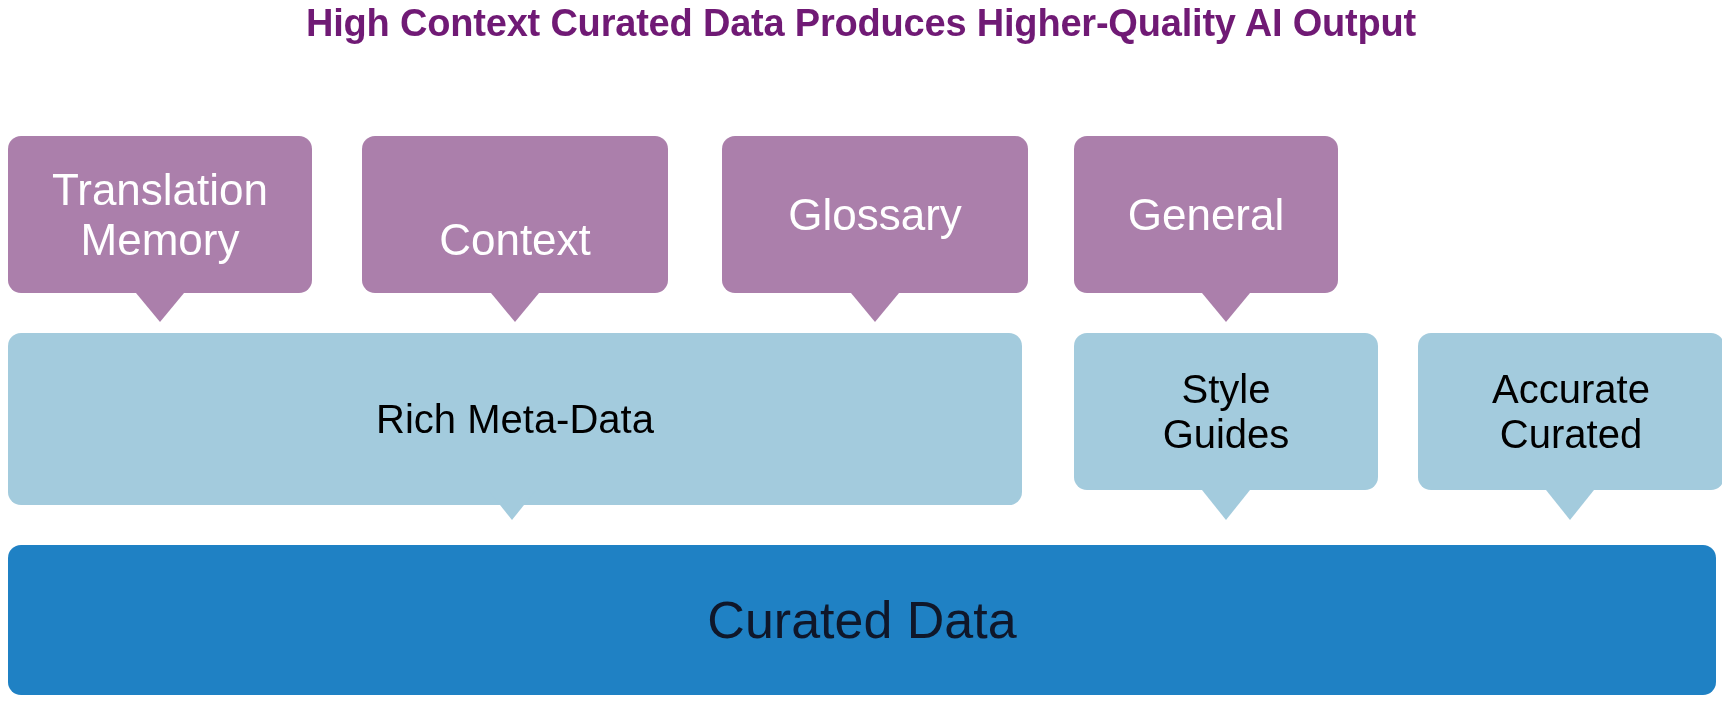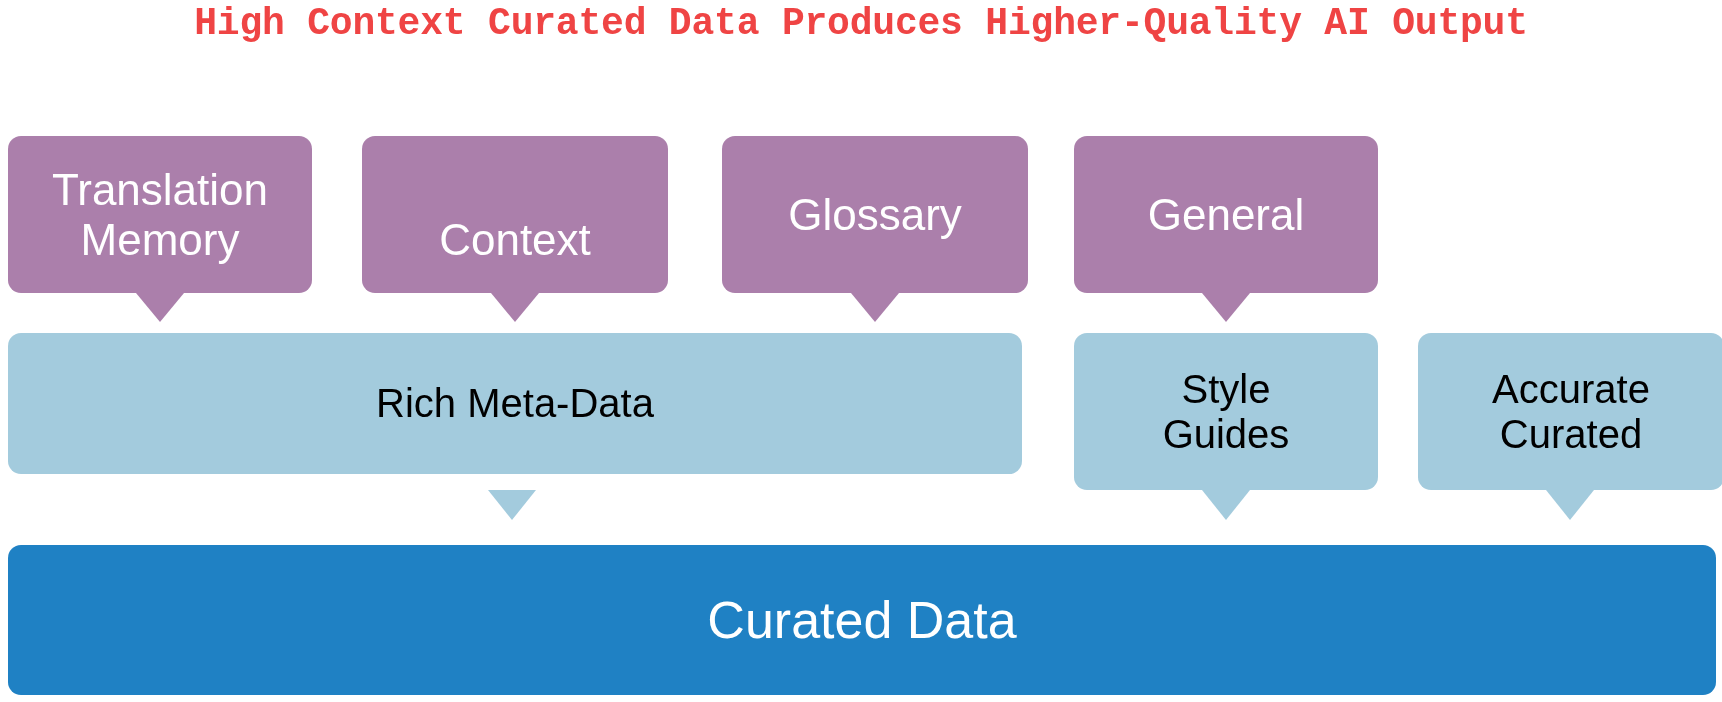--- a/index.html
+++ b/index.html
@@ -20,24 +20,23 @@
 
   
   #diagram-title {
     position: absolute;
     left: 0;
     top: 2px;
     width: 1722px;
     text-align: center;
     font-size: 38px;
     font-weight: bold;
-    color: #ef4444;
+    color: #701a75;
     letter-spacing: -0.2px;
     white-space: nowrap;
-    font-family: Liberation Mono, monospace;
   }
 
   
   .node {
     position: absolute;
     box-sizing: border-box;
     border-radius: 13px;
     display: flex;
     align-items: center;
     justify-content: center;
@@ -60,21 +59,21 @@
   }
   
   .node.lightblue {
     background: #a3cbdd;
     color: #000000;
     font-size: 40px;
   }
   
   .node.strongblue {
     background: #1f81c4;
-    color: #ffffff;
+    color: #0f172a;
     font-size: 52px;
   }
 
   
   .arrow {
     position: absolute;
     width: 0;
     height: 0;
     border-left-style: solid;
     border-right-style: solid;
@@ -100,26 +99,26 @@
   <div class="node purple" style="left:362px; top:136px; width:306px; height:157px;">
     <span class="node-label"><br><span>Context</span></span>
   </div>
   <div class="arrow purple-arrow" style="left:491px; top:293px; border-left-width:24px; border-right-width:24px; border-top-width:29px;"></div>
 
   <div class="node purple" style="left:722px; top:136px; width:306px; height:157px;">
     <span class="node-label">Glossary</span>
   </div>
   <div class="arrow purple-arrow" style="left:851px; top:293px; border-left-width:24px; border-right-width:24px; border-top-width:29px;"></div>
 
-  <div class="node purple" style="left:1074px; top:136px; width:304px; height:157px;">
+  <div class="node purple" style="left:1074px; top:136px; width:264px; height:157px;">
     <span class="node-label"><span>General</span><br></span>
   </div>
   <div class="arrow purple-arrow" style="left:1202px; top:293px; border-left-width:24px; border-right-width:24px; border-top-width:29px;"></div>
 
-  <div class="node lightblue" style="left:8px; top:333px; width:1014px; height:141px;">
+  <div class="node lightblue" style="left:8px; top:333px; width:1014px; height:172px;">
     <span class="node-label">Rich Meta-Data</span>
   </div>
   <div class="arrow blue-arrow" style="left:488px; top:490px; border-left-width:24px; border-right-width:24px; border-top-width:30px;"></div>
 
   <div class="node lightblue" style="left:1074px; top:333px; width:304px; height:157px;">
     <span class="node-label"><span>Style</span><br><span>Guides</span></span>
   </div>
   <div class="arrow blue-arrow" style="left:1202px; top:490px; border-left-width:24px; border-right-width:24px; border-top-width:30px;"></div>
 
   <div class="node lightblue" style="left:1418px; top:333px; width:306px; height:157px;">

